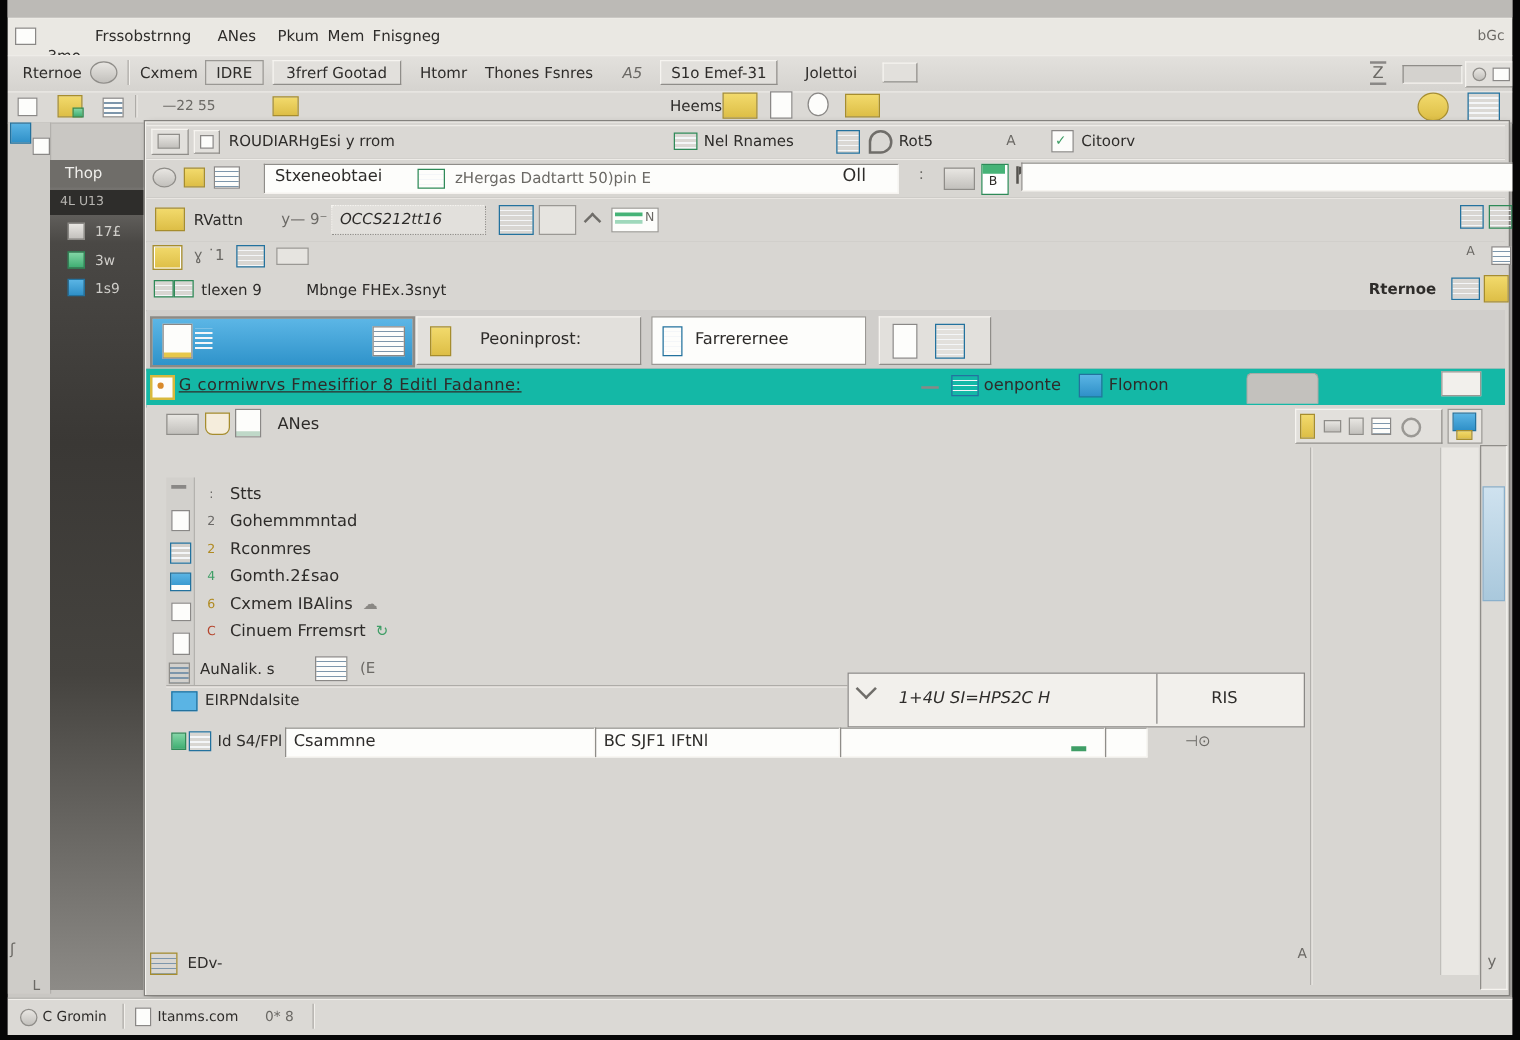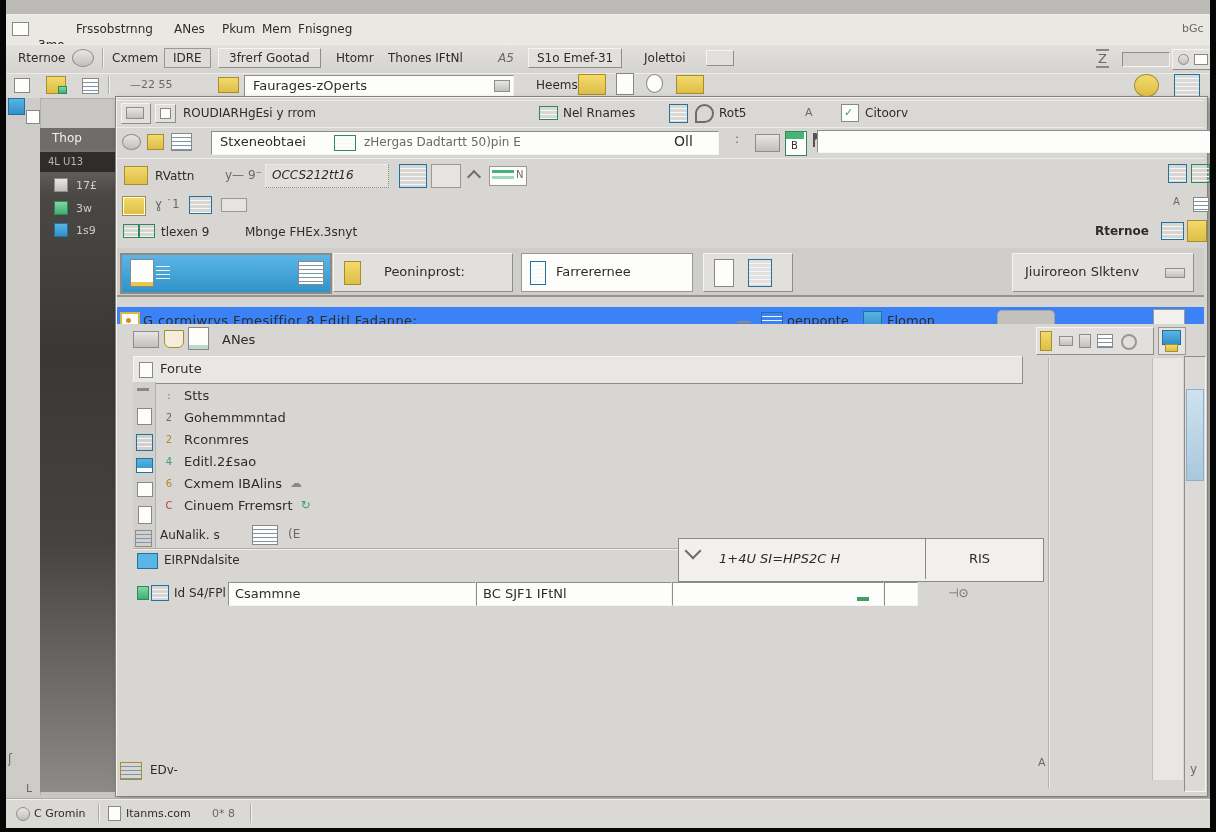--- a/index.html
+++ b/index.html
@@ -57,45 +57,41 @@
   </div>
 
   <div class="a bar-row" style="left:6px;top:44px;width:1204px;height:29px;background:linear-gradient(#e3e1dd,#d5d3cf);">
     <span class="a t12 ink nw" style="left:12px;top:7px;">Rternoe</span>
     <span class="a gry circ" style="left:66px;top:5px;width:20px;height:16px;"></span>
     <div class="a groove" style="left:96px;top:4px;width:1px;height:20px;"></div>
     <span class="a t12 ink nw" style="left:106px;top:7px;">Cxmem</span>
     <span class="a t12 ink nw flat" style="left:158px;top:4px;padding:2px 8px;background:#dedcd8;">IDRE</span>
     <span class="a t12 ink nw r" style="left:212px;top:4px;padding:2px 10px;">3frerf Gootad</span>
     <span class="a t12 ink nw" style="left:330px;top:7px;">Htomr</span>
-    <span class="a t12 ink nw" style="left:382px;top:7px;">Thones IFtNl</span>
+    <span class="a t12 ink nw" style="left:382px;top:7px;">Thones Fsnres</span>
     <span class="a t12 dim nw" style="left:492px;top:7px;font-style:italic;">A5</span>
     <span class="a t12 ink nw r" style="left:522px;top:4px;padding:2px 8px;">S1o Emef-31</span>
     <span class="a t12 ink nw" style="left:638px;top:7px;">Jolettoi</span>
     <span class="a r" style="left:700px;top:6px;width:26px;height:14px;"></span>
 
     <span class="a t13 dim" style="left:1090px;top:5px;border-top:2px solid #8a8886;border-bottom:2px solid #8a8886;padding:0 2px;">Z</span>
     <span class="a s" style="left:1116px;top:8px;width:46px;height:13px;background:#d4d2ce;"></span>
     <span class="a r" style="left:1166px;top:5px;width:40px;height:19px;"></span>
     <span class="a gry circ" style="left:1172px;top:10px;width:9px;height:9px;"></span>
     <span class="a pg" style="left:1188px;top:10px;width:12px;height:9px;"></span>
   </div>
 
   <div class="a bar-row" style="left:6px;top:73px;width:1204px;height:25px;background:#dbd9d5;">
     <span class="a pg" style="left:8px;top:5px;width:14px;height:13px;"></span>
     <span class="a fold" style="left:40px;top:3px;width:18px;height:16px;"></span>
     <span class="a grn" style="left:52px;top:13px;width:7px;height:6px;"></span>
     <span class="a pg hl" style="left:76px;top:5px;width:15px;height:14px;"></span>
     <div class="a groove" style="left:102px;top:3px;width:1px;height:18px;"></div>
     <span class="a t11 dim nw" style="left:124px;top:5px;">—22 55</span>
     <span class="a fold" style="left:212px;top:4px;width:19px;height:14px;"></span>
-    <div class="a s" style="left:238px;top:2px;width:268px;height:20px;">
-      <span class="a t13 ink nw" style="left:8px;top:2px;">Faurages-zOperts</span>
-      <span class="a gry" style="right:3px;top:4px;width:14px;height:10px;"></span>
-    </div>
     <span class="a t12 ink nw" style="left:530px;top:5px;">Heems</span>
     <span class="a fold" style="left:572px;top:1px;width:26px;height:19px;"></span>
     <span class="a pg" style="left:610px;top:0px;width:16px;height:20px;"></span>
     <span class="a pg circ" style="left:640px;top:1px;width:15px;height:17px;"></span>
     <span class="a fold" style="left:670px;top:2px;width:26px;height:17px;"></span>
     <span class="a fold circ" style="left:1128px;top:1px;width:23px;height:21px;"></span>
     <span class="a blu whl" style="left:1168px;top:1px;width:24px;height:21px;"></span>
   </div>
 
   <div class="a" style="left:6px;top:98px;width:34px;height:697px;background:#ceccc8;border-right:1px solid #b2b0ac;">
@@ -222,27 +218,23 @@
       <span class="a blu whl" style="left:8px;top:7px;width:14px;height:22px;"></span>
       <span class="a t13 ink nw" style="left:34px;top:10px;">Farrerernee</span>
     </div>
 
     <div class="a r" style="left:586px;top:5px;width:88px;height:37px;">
       <span class="a pg" style="left:10px;top:5px;width:18px;height:26px;"></span>
       <span class="a blu whl" style="left:44px;top:5px;width:22px;height:26px;"></span>
     </div>
 
 
-    <div class="a r" style="left:895px;top:5px;width:180px;height:37px;">
-      <span class="a t13 ink nw" style="left:12px;top:10px;">Jiuiroreon Slktenv</span>
-      <span class="a gry" style="left:152px;top:14px;width:18px;height:8px;"></span>
-    </div>
-  </div>
-
-  <div class="a" style="left:117px;top:307px;width:1087px;height:29px;background:#3b82f6;border-bottom:2px solid #0c4a6e;">
+  </div>
+
+  <div class="a" style="left:117px;top:295px;width:1087px;height:29px;background:#14b8a6;border-bottom:2px solid #0c4a6e;">
     <span class="a" style="left:3px;top:5px;width:16px;height:16px;background:#fdfdfb;border:2px solid #d8b93c;"></span>
     <span class="a" style="left:9px;top:11px;width:5px;height:5px;background:#d98a2b;display:block;border-radius:50%;"></span>
     <span class="a t13 ink nw" style="left:26px;top:6px;text-decoration:underline;letter-spacing:.4px;">G cormiwrvs  Fmesiffior 8 Editl Fadanne:</span>
     <span class="a" style="left:620px;top:14px;width:14px;height:2px;background:#8a8886;display:block;"></span>
     <span class="a blu whl" style="left:644px;top:5px;width:20px;height:15px;"></span>
     <span class="a t13 ink nw" style="left:670px;top:6px;">oenponte</span>
     <span class="a blu" style="left:746px;top:4px;width:17px;height:17px;"></span>
     <span class="a t13 ink nw" style="left:770px;top:6px;">Flomon</span>
     <span class="a" style="left:880px;top:3px;width:56px;height:24px;background:#c3c1bd;border:1px solid #a8a6a2;border-bottom:none;border-radius:5px 5px 0 0;"></span>
     <span class="a flat" style="left:1036px;top:2px;width:30px;height:18px;background:#f2f0ec;"></span>
@@ -268,24 +260,20 @@
     <span class="a" style="left:1px;top:32px;width:16px;height:90px;background:linear-gradient(#cfe2ef,#a9c8dc);border:1px solid #8ab0cc;display:block;"></span>
   </div>
   <span class="a t11 dim" style="left:1038px;top:756px;">A</span>
   <span class="a t12 dim" style="left:1190px;top:762px;">y</span>
 
   <span class="a gry" style="left:133px;top:331px;width:24px;height:15px;"></span>
   <span class="a fold" style="left:164px;top:330px;width:18px;height:16px;border-radius:0 0 6px 6px;background:#f5eddc;"></span>
   <span class="a pg" style="left:188px;top:327px;width:19px;height:21px;box-shadow:inset 0 -8px 0 -4px #bfd8c8;"></span>
   <span class="a t13 ink nw" style="left:222px;top:332px;">ANes</span>
 
-  <div class="a r" style="left:133px;top:356px;width:888px;height:26px;background:#e9e7e3;">
-    <span class="a pg" style="left:5px;top:5px;width:12px;height:14px;"></span>
-    <span class="a t13 ink nw" style="left:26px;top:4px;">Forute</span>
-  </div>
 
   <div class="a" style="left:133px;top:382px;width:22px;height:166px;background:#d2d0cc;border-right:1px solid #b4b2ae;">
     <span class="a" style="left:4px;top:6px;width:12px;height:3px;background:#8a8886;display:block;"></span>
     <span class="a pg" style="left:4px;top:26px;width:13px;height:15px;"></span>
     <span class="a blu whl" style="left:3px;top:52px;width:15px;height:15px;"></span>
     <span class="a blu" style="left:3px;top:76px;width:15px;height:13px;box-shadow:inset 0 -9px 0 -5px #fdfdfb;"></span>
     <span class="a pg" style="left:4px;top:100px;width:14px;height:13px;"></span>
     <span class="a pg" style="left:5px;top:124px;width:12px;height:16px;"></span>
   </div>
   <span class="a gry hl" style="left:135px;top:530px;width:15px;height:15px;"></span>
@@ -301,21 +289,21 @@
       <span class="t13 ink nw">Gohemmmntad</span>
       <span class="suffix"></span>
     </div>
     <div class="item-row list-item" style="height:22px;">
       <span class="bullet">2</span>
       <span class="t13 ink nw">Rconmres</span>
       <span class="suffix"></span>
     </div>
     <div class="item-row list-item" style="height:22px;">
       <span class="bullet">4</span>
-      <span class="t13 ink nw">Editl.2£sao</span>
+      <span class="t13 ink nw">Gomth.2£sao</span>
       <span class="suffix"></span>
     </div>
     <div class="item-row list-item" style="height:22px;">
       <span class="bullet">6</span>
       <span class="t13 ink nw">Cxmem IBAlins</span>
       <span class="suffix">☁</span>
     </div>
     <div class="item-row list-item" style="height:22px;">
       <span class="bullet">C</span>
       <span class="t13 ink nw">Cinuem Frremsrt</span>

